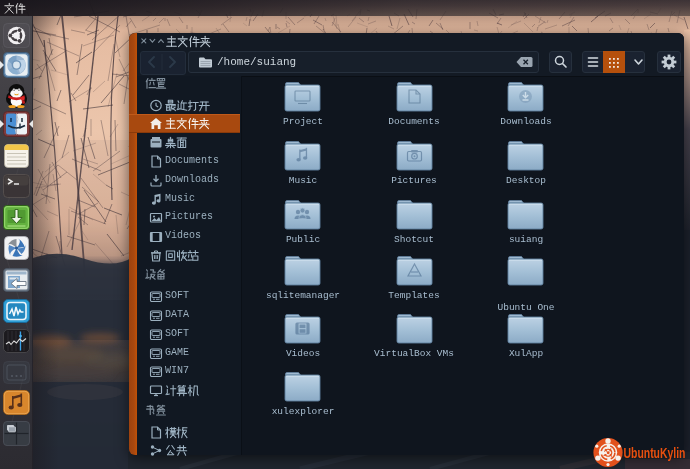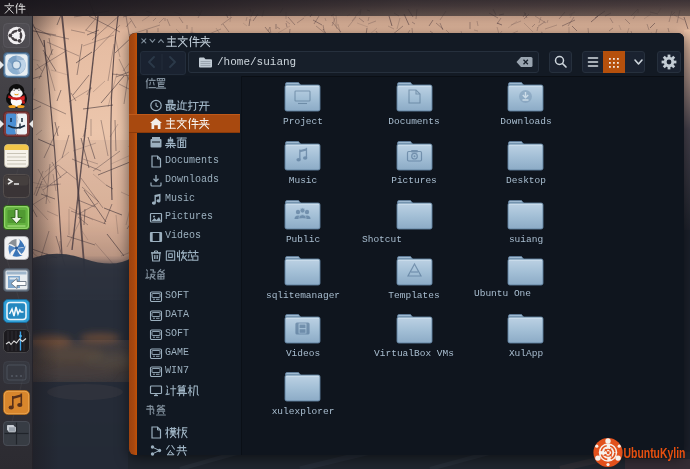--- a/index.html
+++ b/index.html
@@ -1138,21 +1138,21 @@
 </linearGradient>
 <linearGradient id="ft" x1="0" y1="0" x2="0" y2="1">
 <stop offset="0" stop-color="#a8c0d6"></stop>
         <stop offset="1" stop-color="#93b1ca"></stop>
 </linearGradient>
 </defs>
 <path d="M1.5,5 a1.5,1.5 0 0 1 1.5,-1.5 h11.5 l2,2.6 h-15 Z" fill="url(#ft)" stroke="#5f7f9d" stroke-width="0.8"></path>
 <rect x="1" y="6" width="35" height="26" rx="1.8" fill="url(#fg)" stroke="#5f7f9d" stroke-width="0.9"></rect>
 <path d="M2,7.4 h33" stroke="#cfe0ed" stroke-width="1" opacity="0.8"></path>
 </svg>
-<div style="position:absolute;left:362px;top:234px;width:104px;text-align:left;font:9.5px 'Liberation Mono',monospace;color:#a9bed0">Shotcut</div>
+<div style="position:absolute;left:362px;top:234px;width:104px;text-align:center;font:9.5px 'Liberation Mono',monospace;color:#a9bed0">Shotcut</div>
 <svg style="position:absolute;left:507px;top:197px" width="37" height="33" viewBox="0 0 37 33">
     <defs>
 <linearGradient id="fg" x1="0" y1="0" x2="0" y2="1">
 <stop offset="0" stop-color="#bdd2e4"></stop>
         <stop offset="0.5" stop-color="#a3bfd6"></stop>
         <stop offset="1" stop-color="#8cabc6"></stop>
 </linearGradient>
 <linearGradient id="ft" x1="0" y1="0" x2="0" y2="1">
 <stop offset="0" stop-color="#a8c0d6"></stop>
         <stop offset="1" stop-color="#93b1ca"></stop>
@@ -1210,21 +1210,21 @@
 </linearGradient>
 <linearGradient id="ft" x1="0" y1="0" x2="0" y2="1">
 <stop offset="0" stop-color="#a8c0d6"></stop>
         <stop offset="1" stop-color="#93b1ca"></stop>
 </linearGradient>
 </defs>
 <path d="M1.5,5 a1.5,1.5 0 0 1 1.5,-1.5 h11.5 l2,2.6 h-15 Z" fill="url(#ft)" stroke="#5f7f9d" stroke-width="0.8"></path>
 <rect x="1" y="6" width="35" height="26" rx="1.8" fill="url(#fg)" stroke="#5f7f9d" stroke-width="0.9"></rect>
 <path d="M2,7.4 h33" stroke="#cfe0ed" stroke-width="1" opacity="0.8"></path>
 </svg>
-<div style="position:absolute;left:474px;top:288px;width:104px;font:9.5px 'Liberation Mono',monospace;color:#a9bed0">Ubuntu One</div>
+<div style="position:absolute;left:474px;top:302px;width:104px;text-align:center;font:9.5px 'Liberation Mono',monospace;color:#a9bed0">Ubuntu One</div>
 <svg style="position:absolute;left:284px;top:311px" width="37" height="33" viewBox="0 0 37 33">
     <defs>
 <linearGradient id="fg" x1="0" y1="0" x2="0" y2="1">
 <stop offset="0" stop-color="#bdd2e4"></stop>
         <stop offset="0.5" stop-color="#a3bfd6"></stop>
         <stop offset="1" stop-color="#8cabc6"></stop>
 </linearGradient>
 <linearGradient id="ft" x1="0" y1="0" x2="0" y2="1">
 <stop offset="0" stop-color="#a8c0d6"></stop>
         <stop offset="1" stop-color="#93b1ca"></stop>

